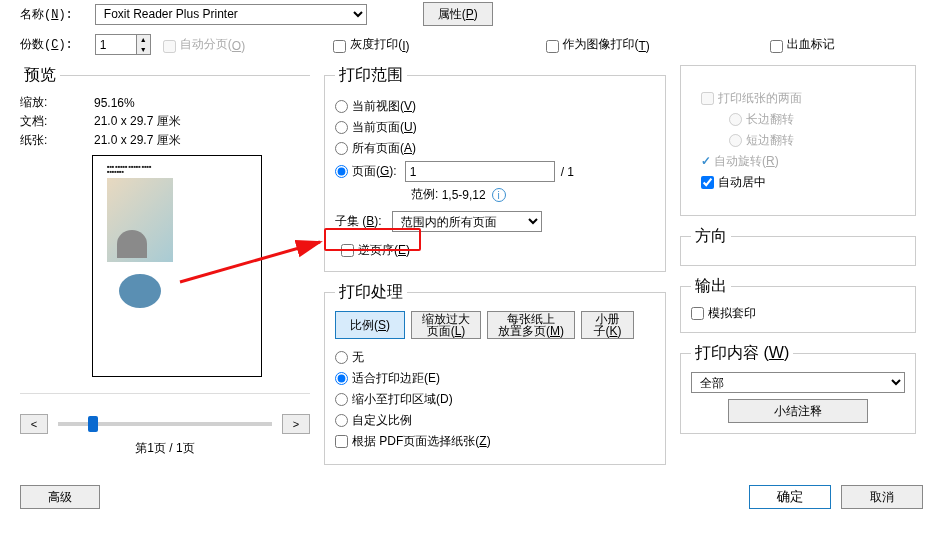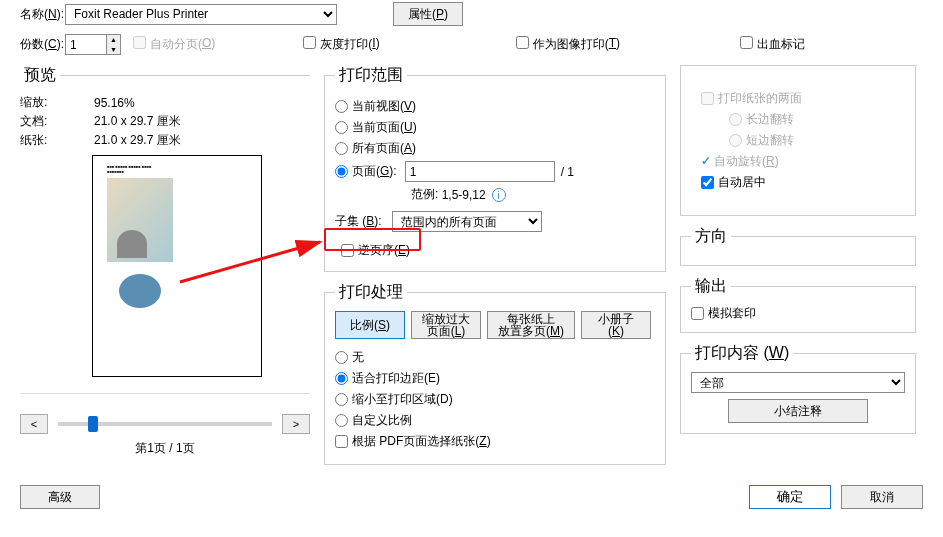--- a/index.html
+++ b/index.html
@@ -1,33 +1,33 @@
 <!DOCTYPE html>
 <html><head>
 <meta charset="utf-8">
 <style>
 * { box-sizing: border-box; margin: 0; padding: 0; }
 body { font-family: "Microsoft YaHei", "Segoe UI", sans-serif; font-size: 12px; background: #fff; color: #000; width: 943px; height: 537px; position: relative; overflow: hidden; }
 .u { text-decoration: underline; }
 .row { display: flex; align-items: center; }
-.label { margin-right: 1px; }
+.label { margin-right: 22px; font-family: Liberation Mono, monospace; }
 fieldset { border: 1px solid #ccc; padding: 8px 10px 10px 10px; margin: 0; position: relative; }
 legend { font-size: 16px; padding: 0 4px; color: #000; }
 select, input[type="text"] { border: 1px solid #888; background: #fff; font-size: 12px; height: 21px; padding: 1px 4px; }
 .btn { border: 1px solid #888; background: #eee; font-size: 12px; height: 24px; padding: 0 14px; cursor: pointer; }
 .btn-primary { border: 1px solid #1a7bc0; background: #fff; color: #000; height: 24px; padding: 0 22px; cursor: pointer; }
 .btn-sel { border: 1px solid #1a7bc0; background: #d7ebfb; height: 28px; padding: 0 14px; font-size: 12px; cursor: pointer; }
 .btn-tab { border: 1px solid #888; background: #eee; height: 28px; padding: 0 10px; font-size: 12px; cursor: pointer; line-height: 12px; }
 input[type="radio"], input[type="checkbox"] { margin-right: 4px; vertical-align: middle; }
 label { vertical-align: middle; }
 .disabled-text { color: #aaa; }
 .top { padding: 2px 20px 10px 20px; }
 .top-row1 { display: flex; align-items: center; margin-bottom: 8px; }
 .top-row2 { display: flex; align-items: center; }
-.top-row2 .chk-block { display: flex; align-items: flex-start; }
+.top-row2 .chk-block { display: flex; align-items: flex-end; }
 .spinner { display: inline-flex; border: 1px solid #888; height: 21px; }
 .spinner input { border: none; width: 40px; text-align: left; padding-left: 4px; height: 19px; }
 .spinner .arrows { display: flex; flex-direction: column; width: 14px; border-left: 1px solid #888; }
 .spinner .arrows span { flex: 1; font-size: 7px; line-height: 9px; text-align: center; background: #eee; cursor: pointer; }
 .main { display: flex; padding: 0 20px; gap: 14px; }
 .col-left { width: 290px; }
 .col-mid { width: 342px; display:flex; flex-direction:column; gap:10px;}
 .col-right { width: 236px; display:flex; flex-direction:column; gap:10px;}
 .preview-box { border: 1px solid #000; width: 170px; height: 222px; margin: 6px 0 0 72px; background: #fff; position: relative; }
 .preview-inner { position: absolute; top: 8px; left: 14px; width: 86px; }
@@ -152,21 +152,21 @@
         <label><input type="checkbox" style=""><span>逆页序(</span><span class="u">E</span><span>)</span></label>
       </div>
     </fieldset>
 
     <fieldset>
       <legend>打印处理</legend>
       <div class="row" style="gap:6px;margin-bottom:10px;flex-wrap:nowrap">
         <button class="btn-sel" style="width:70px"><span>比例(</span><span class="u">S</span><span>)</span></button>
         <button class="btn-tab" style="width:70px"><span>缩放过大</span><br><span>页面(</span><span class="u">L</span><span>)</span></button>
         <button class="btn-tab" style="width:88px"><span>每张纸上</span><br><span>放置多页(</span><span class="u">M</span><span>)</span></button>
-        <button class="btn-tab" style="width:70px"><span>小册子(</span><span class="u">K</span><span>)</span></button>
+        <button class="btn-tab" style="width:53px"><span>小册子(</span><span class="u">K</span><span>)</span></button>
       </div>
       <div class="radio-row"><label><input type="radio" name="scl" style=""><span>无</span></label></div>
       <div class="radio-row"><label><input type="radio" name="scl" checked="" style=""><span>适合打印边距(E)</span></label></div>
       <div class="radio-row"><label><input type="radio" name="scl" style=""><span>缩小至打印区域(D)</span></label></div>
       <div class="radio-row"><label><input type="radio" name="scl" style=""><span>自定义比例</span></label></div>
       <div class="radio-row"><label><input type="checkbox" style=""><span>根据 PDF页面选择纸张(</span><span class="u">Z</span><span>)</span></label></div>
     </fieldset>
   </div>
 
   <div class="col-right">

